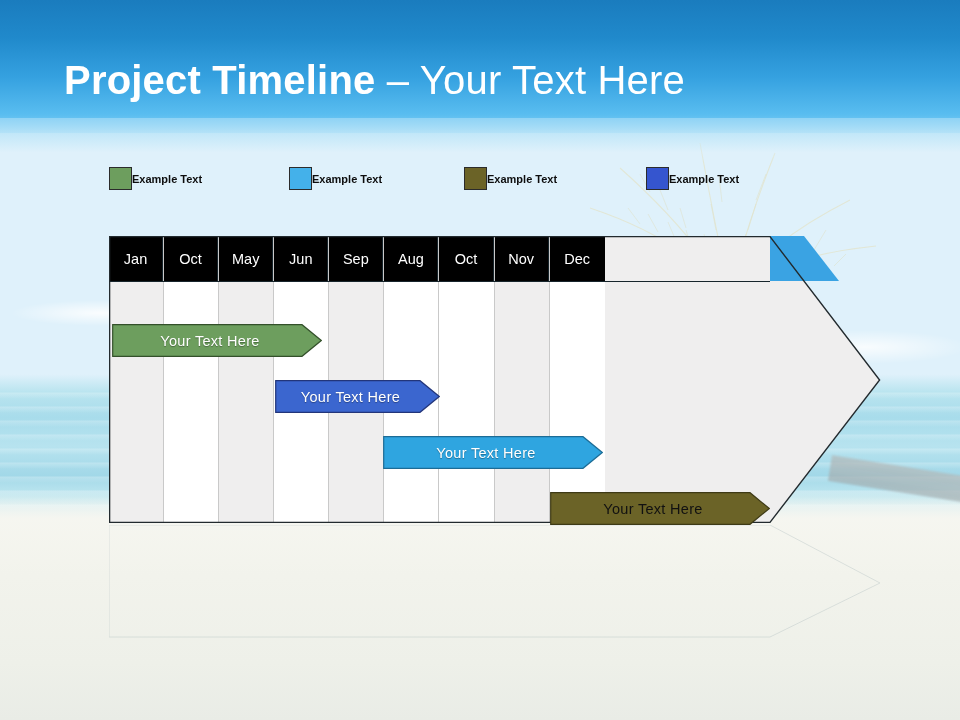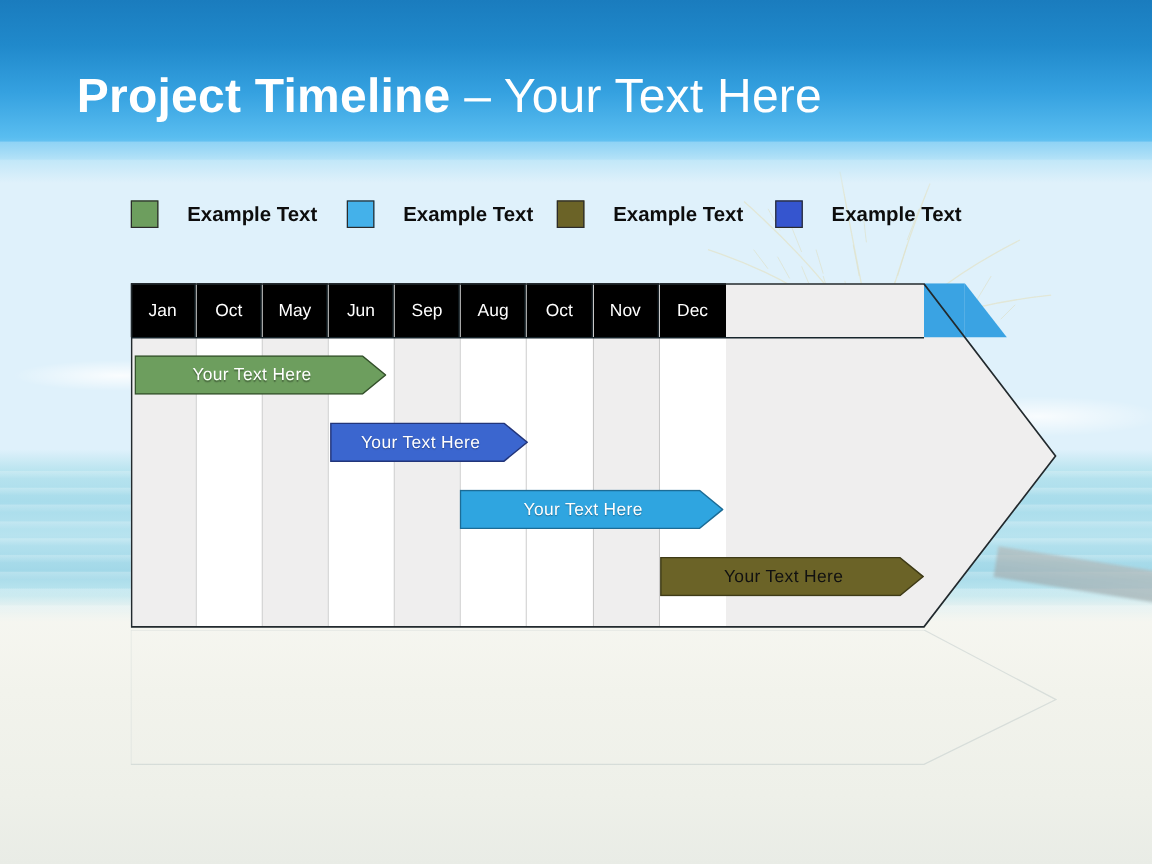--- a/index.html
+++ b/index.html
@@ -110,22 +110,22 @@
     position: absolute;
     display: flex; align-items: center;
     white-space: nowrap;
   }
   .legend-swatch {
     width: 21px; height: 21px;
     border: 1px solid #2b2b2b;
     flex: 0 0 auto;
   }
   .legend-label {
-    margin-left: 24px;
-    font-size: 17px;
+    margin-left: 0;
+    font-size: 11px;
     font-weight: bold;
     color: #0d0d0d;
   }
 
   
   #chart {
     position: absolute;
     left: 109px; top: 236px;
     width: 772px; height: 288px;
   }
@@ -169,20 +169,21 @@
     position: absolute; left: 109px; top: 525px;
     width: 772px; height: 130px;
     pointer-events: none;
     opacity: .30;
   }
 
   
   .task {
     position: absolute;
     height: 33px;
+    margin-top: 28px;
   }
   .task svg { display: block; }
   .task-label {
     position: absolute;
     left: 0; top: 0; right: 14px; bottom: 0;
     display: flex; align-items: center; justify-content: center;
     font-size: 14.5px;
     white-space: nowrap;
     pointer-events: none;
     letter-spacing: .3px;

